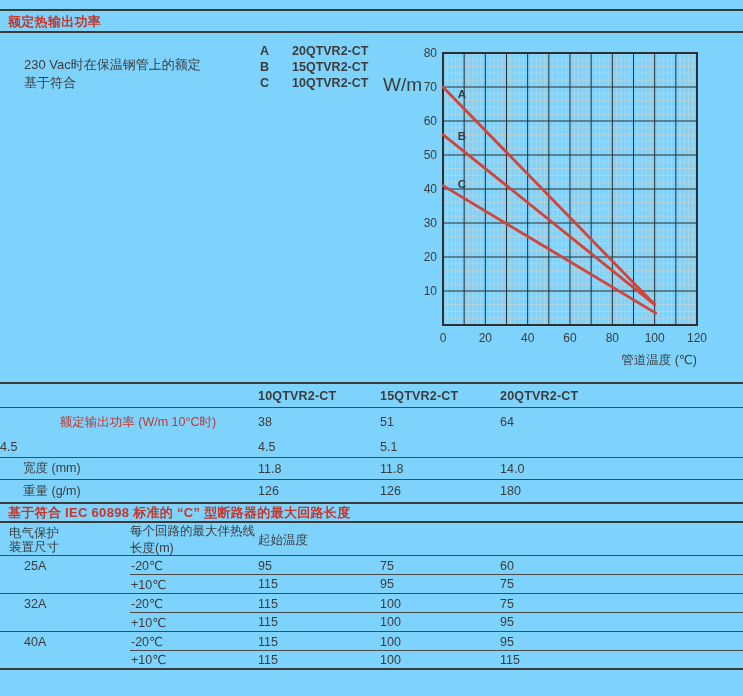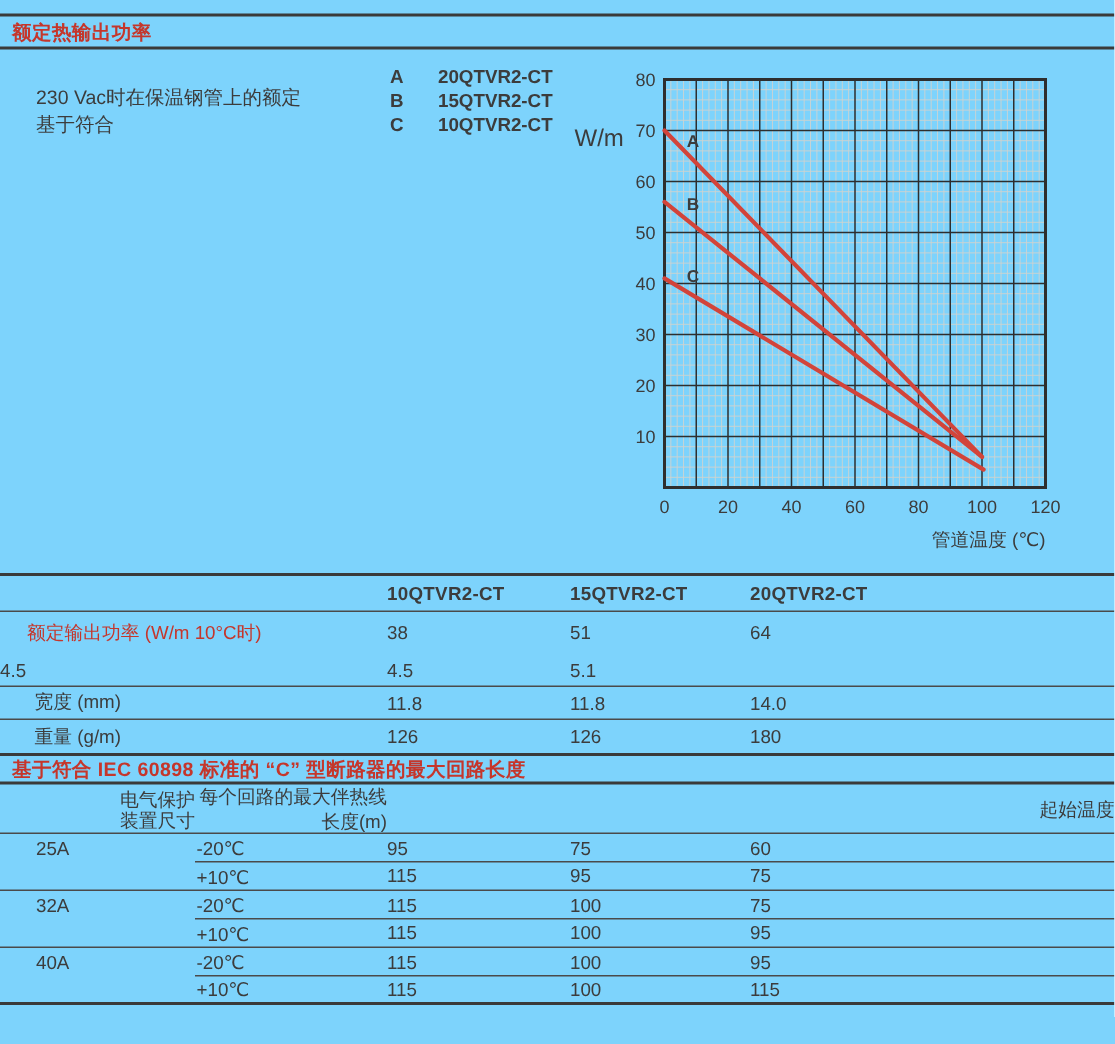--- a/index.html
+++ b/index.html
@@ -8,35 +8,35 @@
     font-family:"Liberation Sans","DejaVu Sans",sans-serif;
     color:#3c3c3c;font-size:12.5px;overflow:hidden;
   }
   .abs{position:absolute;}
   .hr2{left:0;right:0;height:2px;background:#3a3a3a;}
   .sec-title-top{top:13px;left:8px;font-size:13px;font-weight:700;color:#c5362b;letter-spacing:.3px;}
   .intro{top:56px;left:24px;width:225px;font-size:13px;line-height:17.5px;color:#3c3c3c;}
   .legend{top:43px;left:260px;line-height:16px;font-weight:700;font-size:12.5px;}
   .legend-row{display:flex;}
   .lk{width:32px;}
-  .wm{left:383px;top:84px;font-size:16px;}
+  .wm{left:383px;top:74px;font-size:19px;}
   svg text{font-family:"Liberation Sans","DejaVu Sans",sans-serif;fill:#3c3c3c;}
 
   .tables{top:382px;left:0;right:0;}
   .row{display:grid;grid-template-columns:258px 122px 120px 1fr;align-items:center;box-sizing:border-box;}
   .t1-head{height:26px;border-top:2px solid #3a3a3a;border-bottom:1px solid #4a4a4a;}
   .t1-head .v{font-weight:700;letter-spacing:.2px;}
   .t1-data{height:28px;}
-  .t1-data .label{color:#c5362b;padding-left:18px;}
+  .t1-data .label{color:#c5362b;padding-left:18px;text-align:center;}
   .sec-block{box-sizing:border-box;height:21px;border-top:2px solid #3a3a3a;border-bottom:2px solid #3a3a3a;
     line-height:17px;padding-left:8px;font-weight:700;font-size:13px;color:#c5362b;letter-spacing:.3px;}
   .dim-row{height:22px;border-bottom:1px solid #4a4a4a;}
   .dim-row.last{border-bottom:none;}
   .dim-row .label{padding-left:23px;}
-  .s3-head{grid-template-columns:130px 128px 1fr;height:33px;border-bottom:1px solid #4a4a4a;text-align:right;}
+  .s3-head{grid-template-columns:130px 128px 1fr;height:33px;border-bottom:1px solid #4a4a4a;}
   .s3-head .l2{padding-left:9px;line-height:14.5px;align-self:center;}
   .c-row{grid-template-columns:130px 128px 122px 120px 1fr;height:19px;position:relative;}
   .c-row .size{padding-left:24px;}
   .c-row .temp{padding-left:1px;}
   .c-row.partial::after{content:'';position:absolute;left:130px;right:0;bottom:0;border-bottom:1px solid #4a4a4a;}
   .c-row.full{border-bottom:1px solid #4a4a4a;}
   .c-row.end{border-bottom:2px solid #3a3a3a;}
 </style>
 </head>
 <body>

